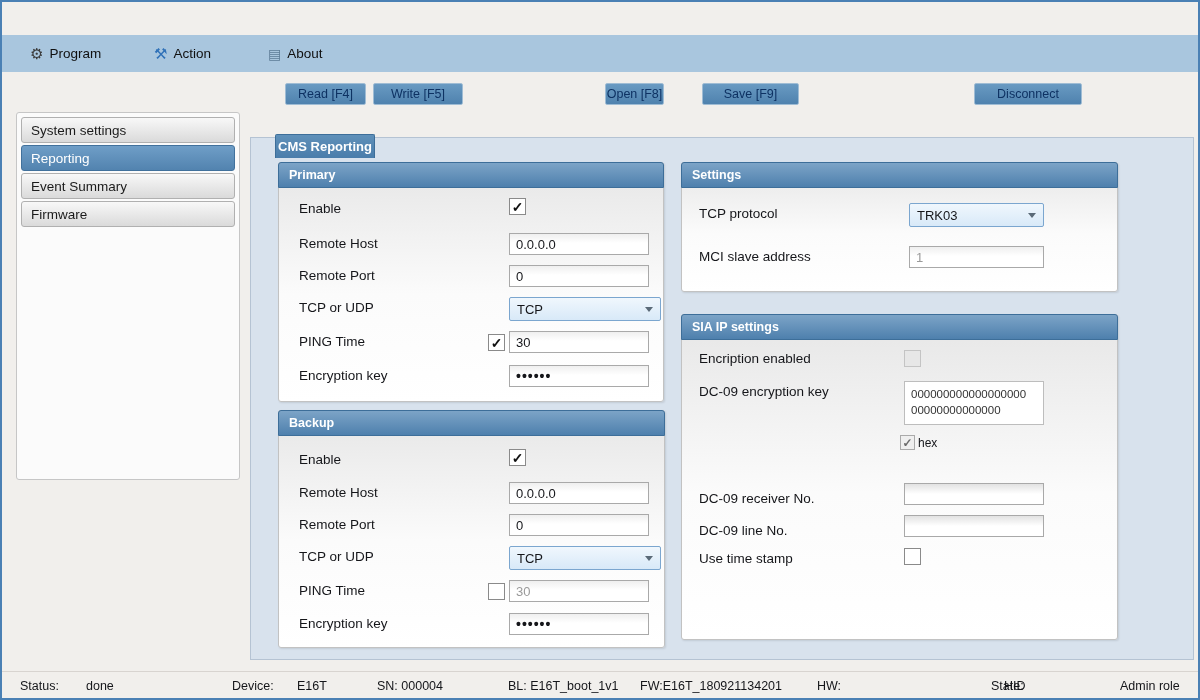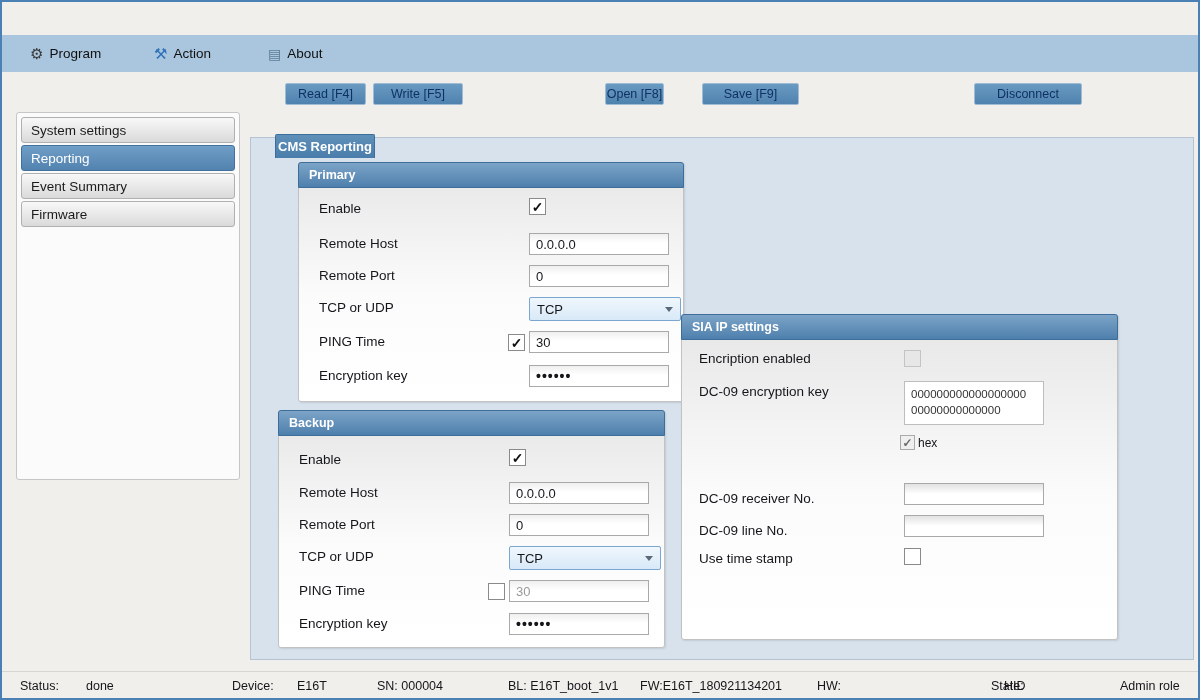--- a/index.html
+++ b/index.html
@@ -74,21 +74,21 @@
   
   .content { position: absolute; left: 248px; top: 135px; width: 944px; height: 523px;
              background: #d8e2ed; border: 1px solid #b5c3d3; }
 
   .group { position: absolute; background: linear-gradient(#e6e6e6, #fbfbfb 55%, #ffffff);
            border: 1px solid #c2c2c2; border-radius: 3px; box-shadow: 1px 1px 2px rgba(0,0,0,0.10); }
   .group-header { position: absolute; left: -1px; top: -1px; right: -1px; height: 26px;
                   background: linear-gradient(#7ca4c7, #4e80ad); border: 1px solid #3d6e99;
                   border-radius: 3px 3px 0 0; color: #ffffff; font-size: 12.5px; font-weight: 700;
                   display: flex; align-items: center; padding-left: 10px; }
-  #group-primary  { left: 27px;  top: 24px;  width: 386px; height: 240px; margin-left: 20px; }
+  #group-primary  { left: 27px;  top: 24px;  width: 386px; height: 240px; }
   #group-backup   { left: 27px;  top: 272px; width: 387px; height: 238px; }
   #group-settings { left: 430px; top: 24px;  width: 437px; height: 130px; }
   #group-sia      { left: 430px; top: 176px; width: 437px; height: 326px; }
 
   .row { position: absolute; left: 0; right: 0; }
   .lbl { position: absolute; left: 20px; top: 3px; font-size: 13.5px; color: #15161a; white-space: nowrap; }
   #group-settings .lbl, #group-sia .lbl { left: 17px; }
 
   
   .cb { position: absolute; width: 17px; height: 17px; background: #ffffff; border: 1px solid #8a8a8a;
@@ -221,20 +221,34 @@
         <span class="lbl">PING Time</span>
         <span class="cb" style="left:209px;top:3px;"></span>
         <input class="ti gray" style="left: 230px; top: 0px;" value="30">
       </div>
       <div class="row" style="top:202px;">
         <span class="lbl">Encryption key</span>
         <input class="ti pwd" style="left: 230px; top: 0px;" value="••••••">
       </div>
     </div>
 
+    <div class="group" id="group-settings">
+      <div class="group-header">Settings</div>
+      <div class="row" style="top:40px;">
+        <span class="lbl">TCP protocol</span>
+        <div class="dd" style="left:227px;top:0;width:135px;">
+          <span>TRK03</span>
+          <span class="caret"></span>
+        </div>
+      </div>
+      <div class="row" style="top:83px;">
+        <span class="lbl">MCI slave address</span>
+        <input class="ti gray" style="left: 227px; top: 0px; width: 135px;" value="1">
+      </div>
+    </div>
 
     <div class="group" id="group-sia">
       <div class="group-header">SIA IP settings</div>
       <div class="row" style="top:33px;">
         <span class="lbl">Encription enabled</span>
         <span class="cb disabled" style="left:222px;top:2px;"></span>
       </div>
       <div class="row" style="top:66px;">
         <span class="lbl">DC-09 encryption key</span>
         <div class="keybox" style="left:222px;top:0;">00000000000000000000000000000000</div>

